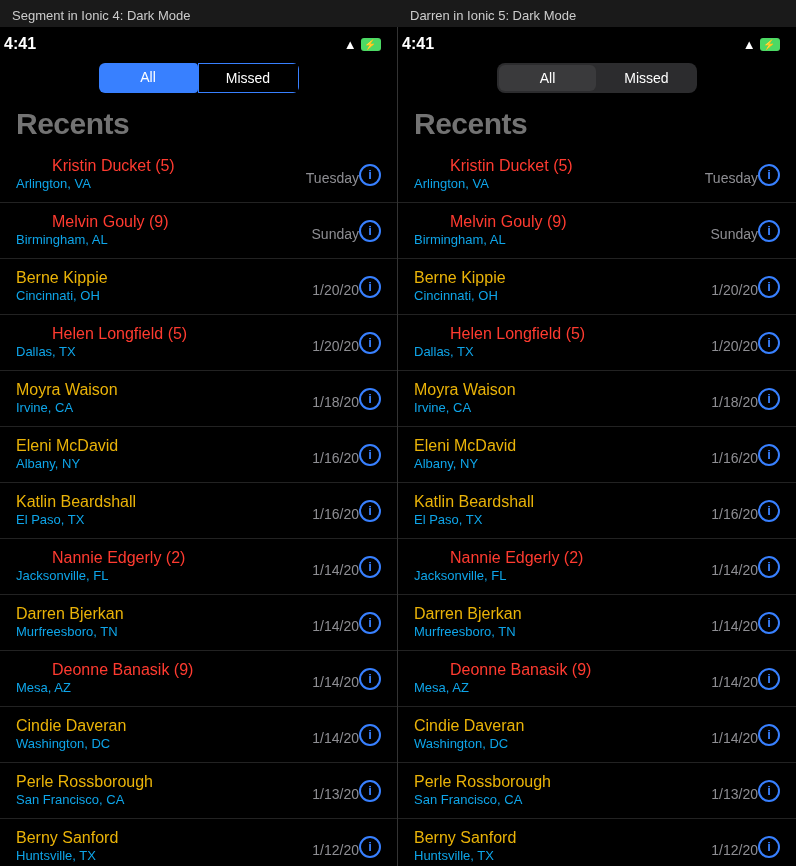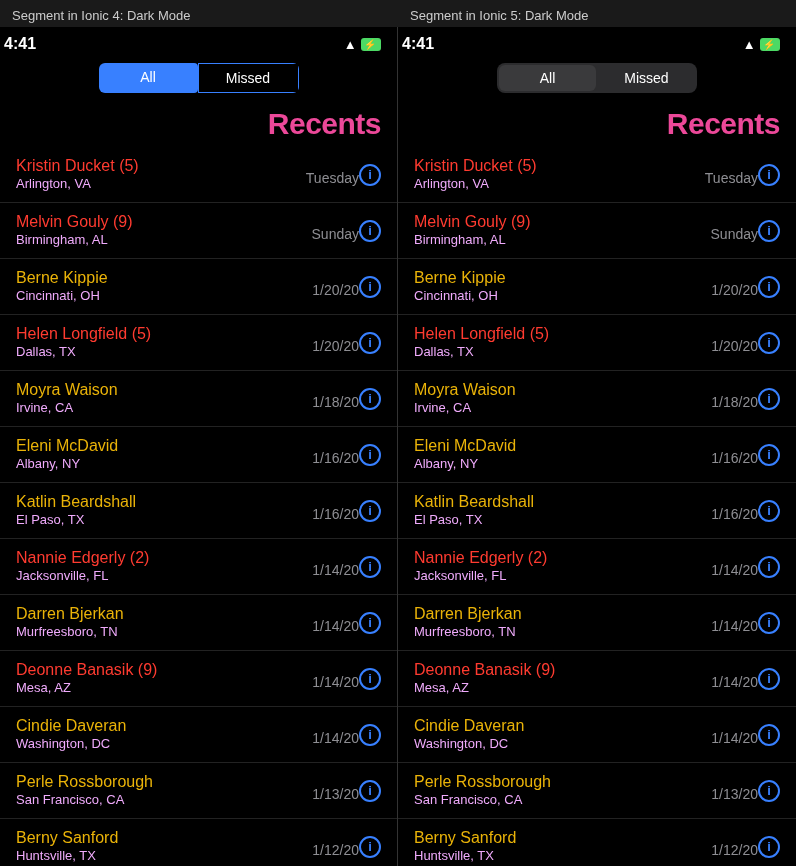--- a/index.html
+++ b/index.html
@@ -145,25 +145,24 @@
       background: #3a3a3c;
     }
 
     .seg-btn-v5.inactive {
       background: transparent;
     }
 
     
     .recents-title {
       padding: 8px 16px 6px 16px;
-      color: #ec4899;
+      color: #737373;
       font-size: 30px;
       font-weight: 800;
       letter-spacing: -0.5px;
-      text-align: right;
     }
 
     
     .contact-list {
       flex: 1;
       overflow: hidden;
     }
 
     .contact-item {
       display: flex;
@@ -179,25 +178,26 @@
 
     .contact-name {
       font-size: 16px;
       font-weight: 400;
       color: #eab308;
       line-height: 1.3;
     }
 
     .contact-name.missed {
       color: #ff3b30;
+      margin-left: 36px;
     }
 
     .contact-location {
       font-size: 13px;
-      color: #f0abfc;
+      color: #0ea5e9;
       line-height: 1.3;
     }
 
     .contact-right {
       display: flex;
       align-items: flex-end;
       gap: 0;
     }
 
     .contact-date {
@@ -218,21 +218,21 @@
       font-weight: 700;
       cursor: pointer;
       flex-shrink: 0;
     }
   </style>
 </head>
 <body>
 
 <div class="caption-row">
   <div class="caption">Segment in Ionic 4: Dark Mode</div>
-  <div class="caption">Segment in Ionic 5: Dark Mode</div>
+  <div class="caption">Darren in Ionic 5: Dark Mode</div>
 </div>
 
 <div class="phones-row">
 
   <div class="phone-panel">
     <div class="status-bar">
       <span class="status-time">4:41</span>
       <div class="status-icons">
         <span class="wifi-icon">▲</span>
         <span class="battery-icon">⚡</span>

